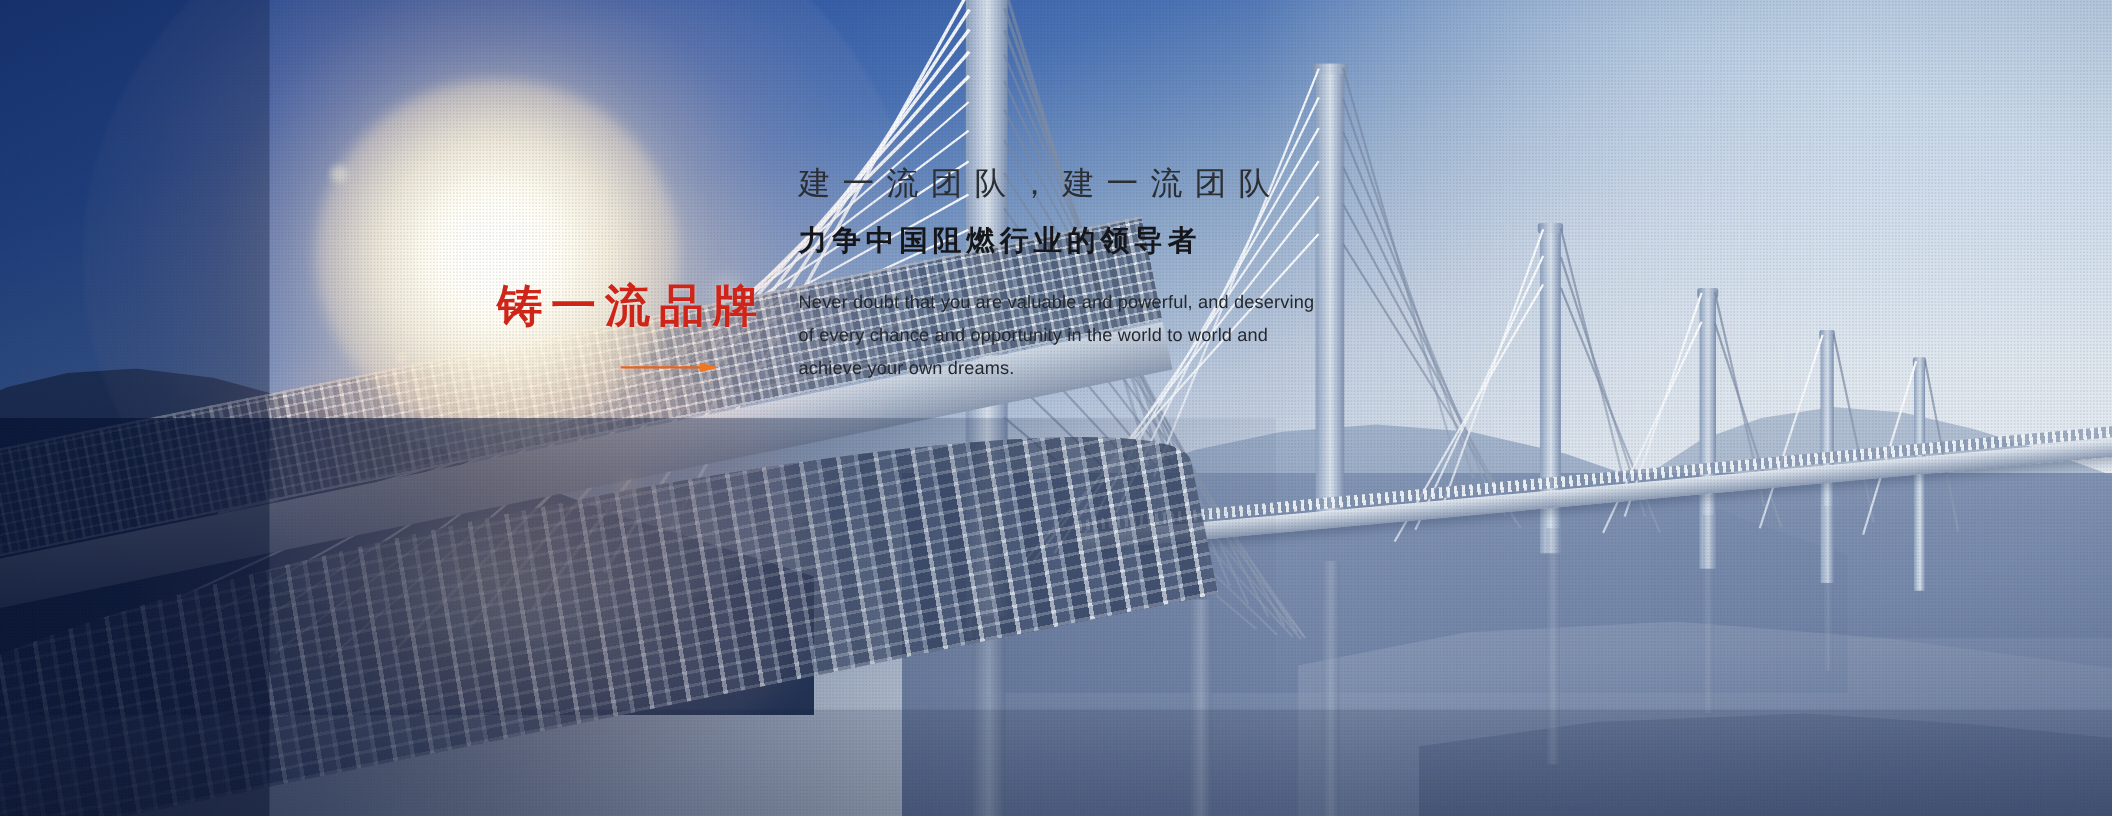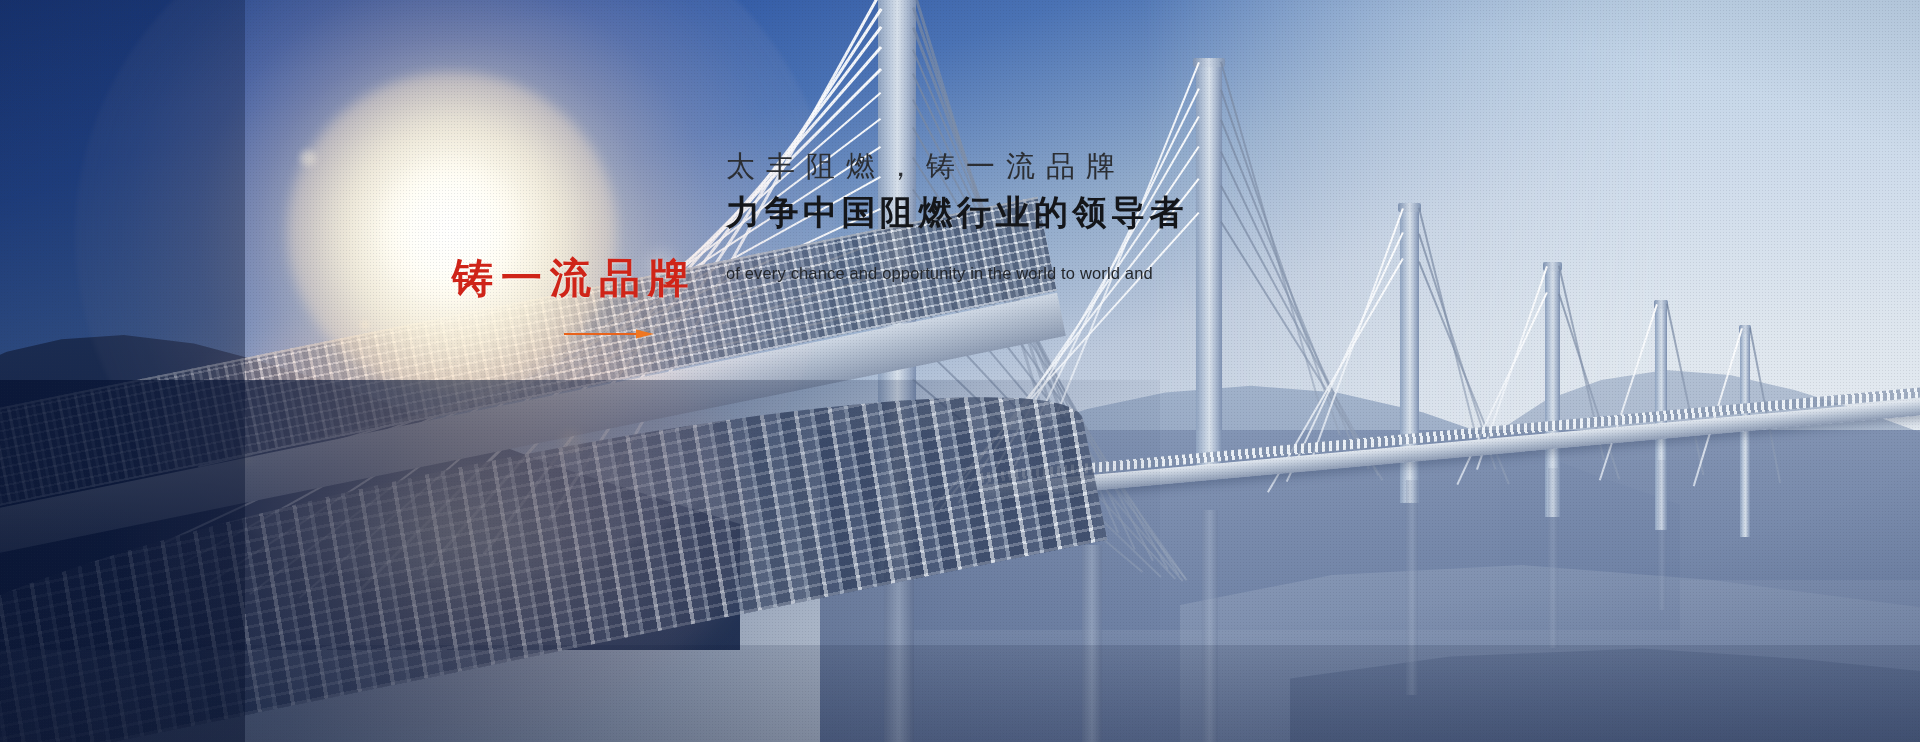--- a/index.html
+++ b/index.html
@@ -216,23 +216,23 @@
   }
 
   .text-block{ position:absolute; left:726px; top:148px; width:760px; }
   .subtitle{
     font-family:"DejaVu Sans", sans-serif;
     font-size:29px; font-weight:400; color:#2b2e33;
     letter-spacing:11px; line-height:1.28; white-space:nowrap;
   }
   .headline{
     font-family:"DejaVu Sans", sans-serif;
-    font-size:34px; font-weight:700; color:#14161a;
+    font-size:26px; font-weight:700; color:#14161a;
     letter-spacing:4.5px; line-height:1.25;
-    margin-top:6px; white-space:nowrap;
+    margin-top:18px; white-space:nowrap;
   }
   .paragraph{
     margin-top:24px;
     font-family:"Liberation Sans", sans-serif;
     font-size:16.5px; font-weight:400; color:#24272c;
     line-height:1.84; letter-spacing:.15px;
   }
   .paragraph div{ white-space:nowrap; }
 </style>
 </head>
@@ -366,21 +366,23 @@
 
     <div class="logo-block">
       <div class="logo-text">铸一流品牌</div>
       <svg class="logo-arrow" viewBox="0 0 90 12" xmlns="http://www.w3.org/2000/svg">
         <line x1="0" y1="6" x2="80" y2="6" stroke="#e8621a" stroke-width="2.2"></line>
         <path d="M72 1.5 L90 6 L72 10.5 Z" fill="#ef7722"></path>
       </svg>
     </div>
 
     <div class="text-block">
-      <div class="subtitle">太丰阻燃，铸一流品牌</div>
+      <div class="subtitle">建一流团队，建一流团队</div>
       <div class="headline">力争中国阻燃行业的领导者</div>
       <div class="paragraph">
+        <div>Never doubt that you are valuable and powerful, and deserving</div>
         <div> of every chance and opportunity in the world to world and</div>
+        <div>achieve your own dreams.</div>
       </div>
     </div>
 
   </div>
 </div>
 
 </body></html>

